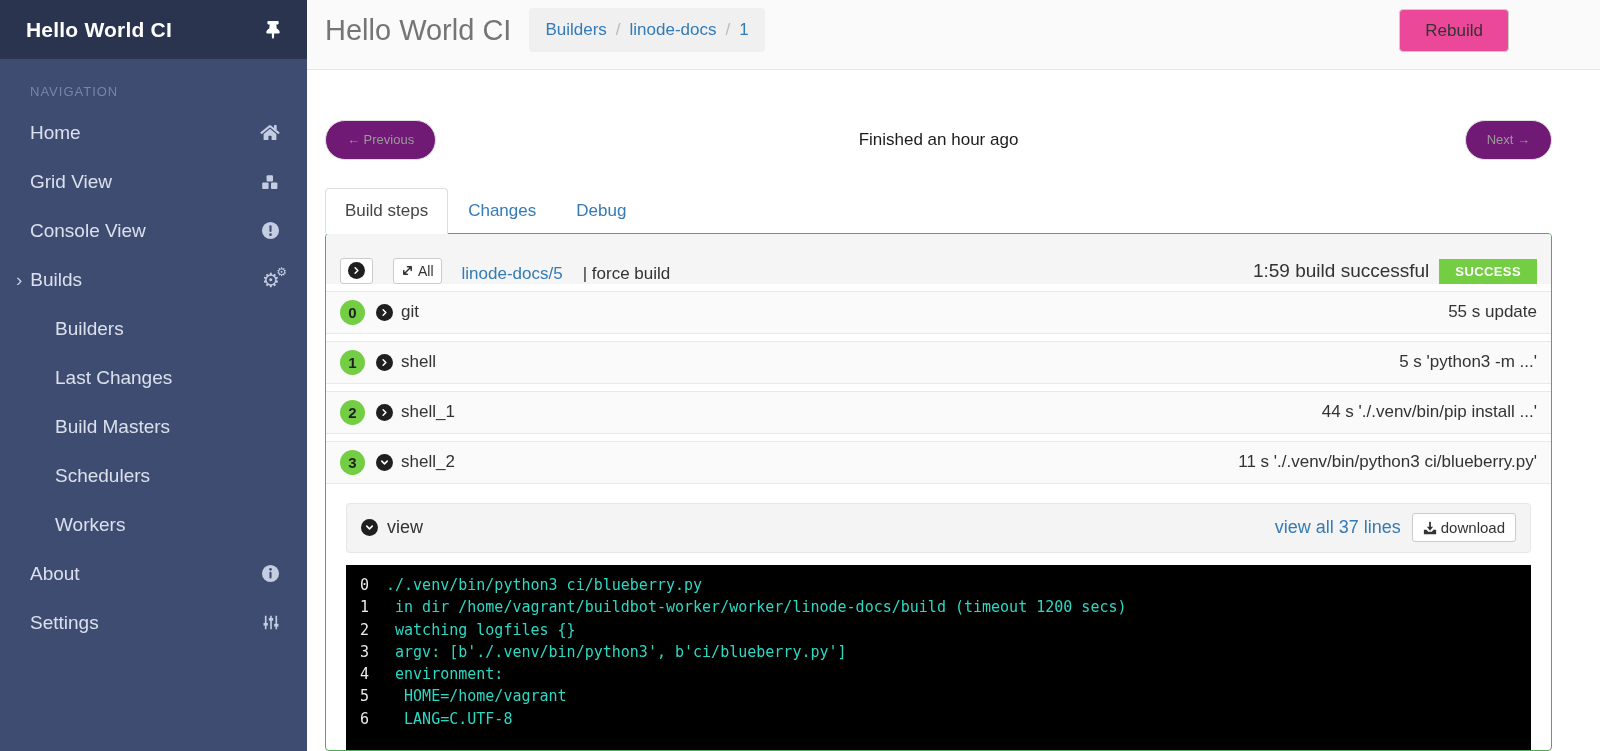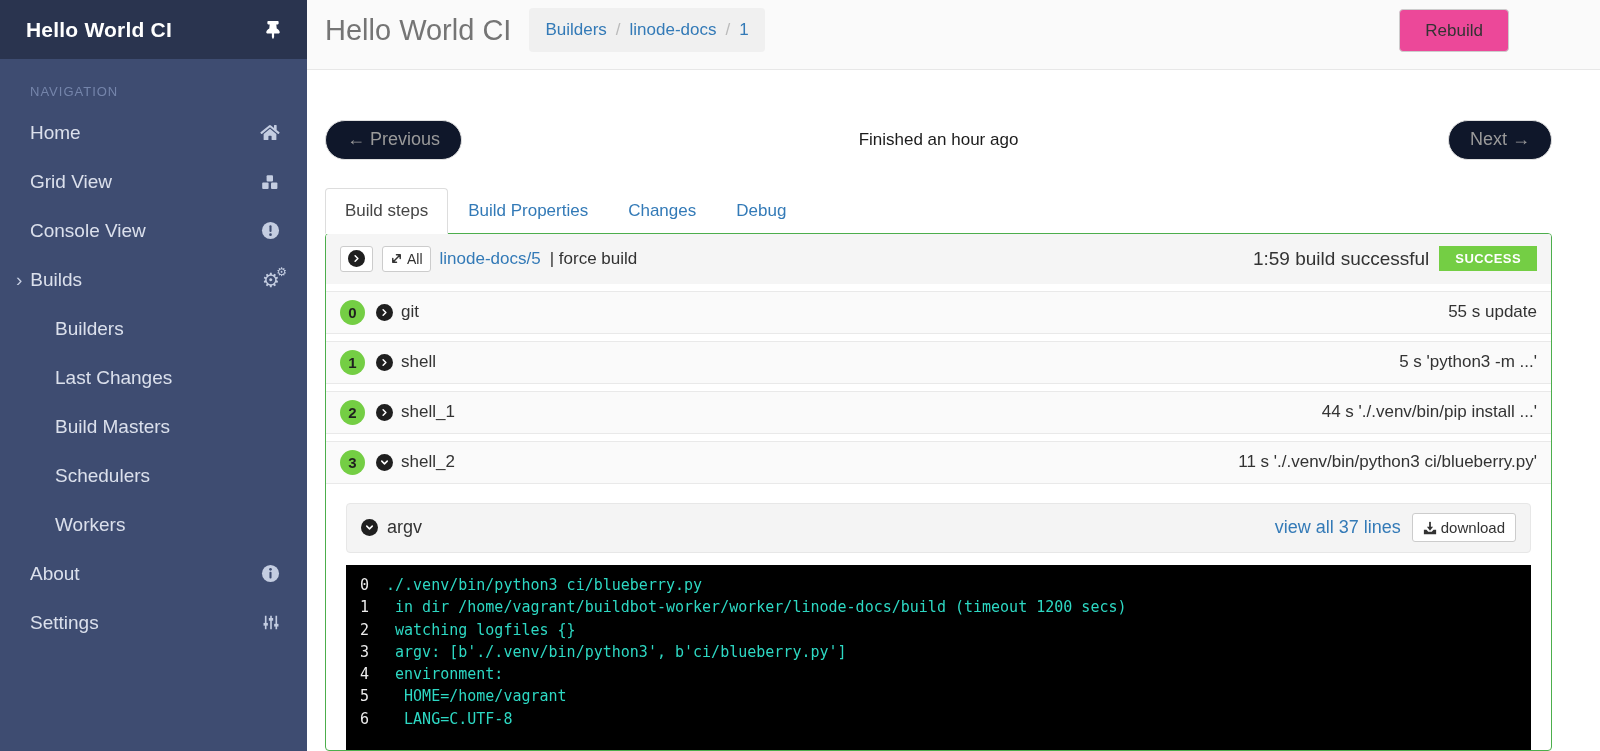--- a/index.html
+++ b/index.html
@@ -48,40 +48,40 @@
   .btn-rebuild {
     margin-left: auto; margin-right: 43px; margin-top: 1px; background: #ec4899;
     border: 1px solid #ccc; border-radius: 4px; padding: 0 25px; height: 43px;
     font-size: 17px; color: #333; cursor: pointer; font-family: inherit;
   }
 
   .content { padding: 0 48px 0 18px; position: relative; flex: 1; }
   .toolbar { margin-top: 50px; height: 40px; display: flex; align-items: center; position: relative; }
   .btn-pill {
     height: 40px; padding: 0 21px; border: 1px solid #e0e0e0; border-radius: 20px;
-    background: #0f172a; color: #9a9a9a; font-size: 18px; cursor: pointer; font-family: inherit;
+    background: #701a75; color: #9a9a9a; font-size: 13px; cursor: pointer; font-family: inherit;
   }
   .btn-next { margin-left: auto; }
   .finished { position: absolute; left: 50%; transform: translateX(-50%); font-size: 17px; color: #1c1c1c; }
 
   .tabs { margin-top: 28px; display: flex; align-items: flex-end; }
   .tab {
     padding: 12px 19px; font-size: 17px; color: #337ab7; cursor: pointer;
     border: 1px solid transparent; margin-bottom: -1px; position: relative; z-index: 2;
   }
   .tab.active {
     background: #fff; border-color: #ddd; border-bottom-color: #fff;
     border-radius: 4px 4px 0 0; color: #464646;
   }
 
   
   .panel { border: 1px solid #4cae4c; border-radius: 4px; background: #fff; }
   .panel-header {
     background: #f5f5f5; border-radius: 3px 3px 0 0; padding: 0 14px; height: 50px;
-    display: flex; align-items: center; gap: 9px;
+    display: flex; align-items: flex-end; gap: 20px;
   }
   .btn-sm {
     border: 1px solid #ccc; border-radius: 3px; background: #fff; padding: 3px 7px;
     display: inline-flex; align-items: center; gap: 4px; font-size: 14px; color: #333;
     cursor: pointer; font-family: inherit; height: 26px;
   }
   .chev {
     width: 17px; height: 17px; border-radius: 50%; background: #1f1f1f;
     display: inline-flex; align-items: center; justify-content: center; flex: 0 0 17px;
   }
@@ -250,21 +250,20 @@
     <div class="toolbar">
       <button class="btn-pill">← Previous</button>
       <span class="finished">Finished an hour ago</span>
       <button class="btn-pill btn-next">Next →</button>
     </div>
 
     <nav class="tabs">
 
         <a class="tab active">Build steps</a>
 
-        <a class="tab">Build Properties</a>
 
 
 
         <a class="tab">Changes</a>
 
         <a class="tab">Debug</a>
       </nav>
 
     <section class="panel">
       <div class="panel-header">
@@ -336,21 +335,21 @@
           </div>
         </div>
 
       <div class="stdio">
         <div class="stdio-header">
           <span class="chev expanded">
             <svg viewBox="0 0 16 16">
                 <path d="M6 4l4 4-4 4" stroke="#fff" stroke-width="2.2" fill="none" stroke-linecap="round" stroke-linejoin="round"></path>
               </svg>
           </span>
-          <span class="stdio-title">argv</span>
+          <span class="stdio-title">view</span>
           <div class="stdio-right">
             <a class="view-all">view all 37 lines</a>
             <button class="btn-sm btn-download">
               <svg viewBox="0 0 16 16" width="14" height="14" fill="#333">
                   <rect x="7" y="1" width="2" height="6"></rect>
                   <polygon points="8,11 4.5,6.5 11.5,6.5"></polygon>
                   <path d="M1 10v5h14v-5h-3l-2 2.2H6L4 10z"></path>
                 </svg>
               <span>download</span>
             </button>

